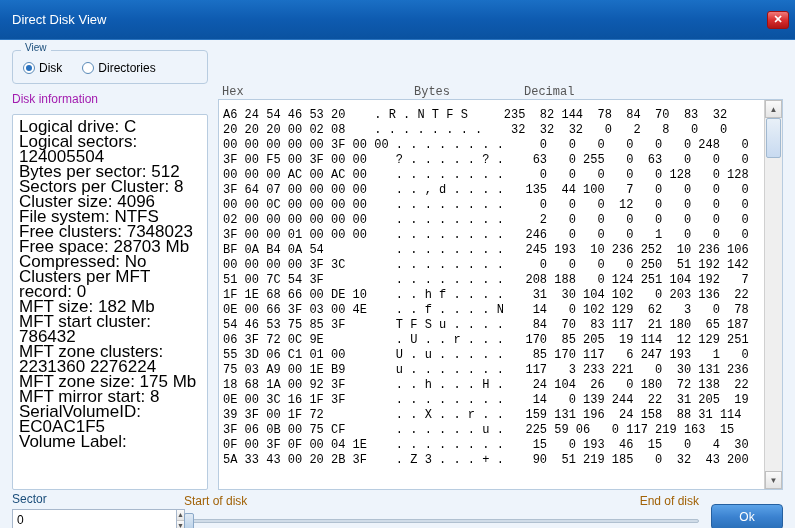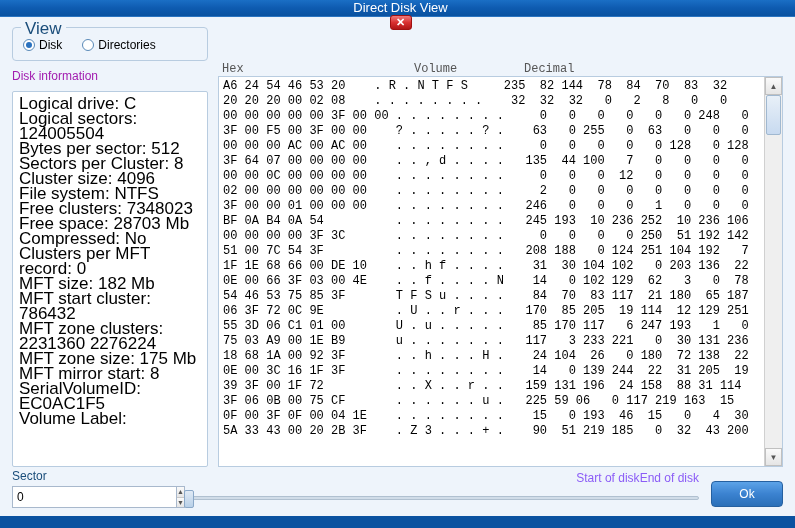--- a/index.html
+++ b/index.html
@@ -1,51 +1,51 @@
 <!DOCTYPE html>
 <html><head>
 <meta charset="utf-8">
 <style>
 * { box-sizing: border-box; margin: 0; padding: 0; }
 body { font-family: "Segoe UI", Tahoma, sans-serif; font-size: 12px; background: #0a52a0; width: 795px; height: 528px; overflow: hidden; }
-.titlebar { height: 16px; background: linear-gradient(to bottom, #1a6fc5, #0e5bb0, #0a52a0); color: #fff; display: flex; align-items: center; padding: 0 6px 0 12px; font-size: 13px; flex-direction: column; }
+.titlebar { height: 39px; background: linear-gradient(to bottom, #1a6fc5, #0e5bb0, #0a52a0); color: #fff; display: flex; align-items: center; padding: 0 6px 0 12px; font-size: 13px; }
 .titlebar .title { flex: 1; }
 .close-btn { width: 22px; height: 18px; background: linear-gradient(to bottom, #f07a7a, #d93030, #b01515); border: 1px solid #a01010; border-radius: 3px; color: #fff; display: flex; align-items: center; justify-content: center; font-size: 11px; cursor: pointer; font-weight: bold; }
 .app-body { background: #eef4fb; height: 500px; padding: 10px 12px 8px 12px; display: flex; flex-direction: column; border-top: 1px solid #2a74c0; }
 .main-row { display: flex; flex: 1; gap: 10px; min-height: 0; }
 .left-col { width: 196px; display: flex; flex-direction: column; gap: 6px; }
 .fieldset { border: 1px solid #b8cce0; border-radius: 4px; padding: 6px 10px 8px 10px; position: relative; }
-.fieldset .legend { position: absolute; top: -9px; left: 8px; background: #eef4fb; padding: 0 4px; font-size: 17px; color: #1a4d7a; }
+.fieldset .legend { position: absolute; top: -9px; left: 8px; background: #eef4fb; padding: 0 4px; font-size: 10px; color: #1a4d7a; }
 .view-opts { display: flex; gap: 20px; align-items: center; margin-top: 4px; }
 .radio { display: flex; align-items: center; gap: 4px; cursor: pointer; }
 .radio-circle { width: 12px; height: 12px; border: 1px solid #5a8ab8; border-radius: 50%; display: flex; align-items: center; justify-content: center; background: #fff; }
 .radio-circle.checked::after { content: ""; width: 6px; height: 6px; background: #2a72bf; border-radius: 50%; }
 .info-panel { flex: 1; background: #fff; border: 1px solid #b8cce0; border-radius: 2px; padding: 4px 6px; font-size: 17px; line-height: 15px; overflow: auto; }
 .info-title { color: #a21caf; font-size: 12px; margin-top: 2px; margin-bottom: 2px; }
 .hex-panel { flex: 1; display: flex; flex-direction: column; min-width: 0; }
 .hex-header { display: flex; font-family: "Consolas", "Courier New", monospace; font-size: 12px; color: #555; padding: 0 4px; margin-top: 35px; }
 .hex-header .col-hex { width: 192px; }
 .hex-header .col-ascii { width: 110px; }
 .hex-body-wrap { flex: 1; border: 1px solid #b8cce0; background: #fff; display: flex; min-height: 0; }
-.hex-body { flex: 1; overflow: auto; padding: 2px 4px; font-family: "Consolas", "Courier New", monospace; font-size: 12px; line-height: 15px; color: #000; white-space: pre; }
+.hex-body { flex: 1; overflow: auto; padding: 8px 4px; font-family: "Consolas", "Courier New", monospace; font-size: 12px; line-height: 15px; color: #000; white-space: pre; }
 .hex-row { display: block; }
 .scrollbar { width: 18px; background: #f0f0f0; border-left: 1px solid #d0d0d0; display: flex; flex-direction: column; }
 .sb-btn { height: 18px; background: linear-gradient(to bottom, #fafafa, #e5e5e5); border: 1px solid #c0c0c0; display: flex; align-items: center; justify-content: center; font-size: 8px; color: #555; cursor: pointer; }
 .sb-track { flex: 1; background: #efefef; position: relative; }
 .sb-thumb { position: absolute; top: 0; left: 1px; right: 1px; height: 40px; background: linear-gradient(to bottom, #e8f0f8, #c8daf0); border: 1px solid #a0b8d0; border-radius: 2px; }
 .bottom-row { display: flex; align-items: flex-end; gap: 12px; margin-top: 2px; }
 .sector-group { width: 160px; }
 .sector-group label { display: block; font-size: 12px; color: #1a4d7a; margin-bottom: 3px; }
 .sector-input-wrap { display: flex; }
 .sector-input { flex: 1; height: 22px; border: 1px solid #a8b8cc; padding: 0 4px; font-size: 12px; }
 .spinner { width: 18px; display: flex; flex-direction: column; border: 1px solid #a8b8cc; border-left: none; }
 .spin-btn { flex: 1; background: linear-gradient(to bottom, #fafafa, #e5e5e5); display: flex; align-items: center; justify-content: center; font-size: 7px; color: #555; cursor: pointer; }
 .spin-btn:first-child { border-bottom: 1px solid #c8c8c8; }
 .slider-group { flex: 1; }
-.slider-labels { display: flex; justify-content: flex-end; font-size: 12px; color: #8b5cf6; margin-bottom: 3px; }
+.slider-labels { display: flex; justify-content: space-between; font-size: 12px; color: #a16207; margin-bottom: 3px; }
 .slider-track { height: 20px; position: relative; display: flex; align-items: center; }
 .slider-rail { height: 4px; width: 100%; background: #d0dce8; border: 1px solid #b0c0d0; border-radius: 2px; }
 .slider-thumb { position: absolute; left: 0; top: 2px; width: 10px; height: 18px; background: linear-gradient(to bottom, #e0eaf5, #b8d0e8); border: 1px solid #8aa8c8; border-radius: 2px; cursor: pointer; }
 .btn-group { display: flex; gap: 10px; padding-bottom: 1px; }
 .btn { width: 72px; height: 26px; background: linear-gradient(to bottom, #5ca3e8, #3b82d0, #2a6fb8); color: #fff; border: 1px solid #2560a0; border-radius: 4px; font-size: 12px; cursor: pointer; display: flex; align-items: center; justify-content: center; }
 </style>
 </head>
 <body>
 
 <div class="titlebar">
@@ -90,21 +90,21 @@
           <div>MFT zone size: 175 Mb</div>
           <div>MFT mirror start: 8</div>
           <div>SerialVolumeID: EC0AC1F5</div>
           <div>Volume Label:</div>
         </div>
     </div>
 
     <div class="hex-panel">
       <div class="hex-header">
         <span class="col-hex">Hex</span>
-        <span class="col-ascii">Volume</span>
+        <span class="col-ascii">Bytes</span>
         <span>Decimal</span>
       </div>
       <div class="hex-body-wrap">
         <div class="hex-body" id="hex-rows"><span class="hex-row">A6 24 54 46 53 20    . R . N T F S     235  82 144  78  84  70  83  32</span><span class="hex-row">20 20 20 00 02 08    . . . . . . . .    32  32  32   0   2   8   0   0</span><span class="hex-row">00 00 00 00 00 3F 00 00 . . . . . . . .     0   0   0   0   0   0 248   0</span><span class="hex-row">3F 00 F5 00 3F 00 00    ? . . . . . ? .    63   0 255   0  63   0   0   0</span><span class="hex-row">00 00 00 AC 00 AC 00    . . . . . . . .     0   0   0   0   0 128   0 128</span><span class="hex-row">3F 64 07 00 00 00 00    . . , d . . . .   135  44 100   7   0   0   0   0</span><span class="hex-row">00 00 0C 00 00 00 00    . . . . . . . .     0   0   0  12   0   0   0   0</span><span class="hex-row">02 00 00 00 00 00 00    . . . . . . . .     2   0   0   0   0   0   0   0</span><span class="hex-row">3F 00 00 01 00 00 00    . . . . . . . .   246   0   0   0   1   0   0   0</span><span class="hex-row">BF 0A B4 0A 54          . . . . . . . .   245 193  10 236 252  10 236 106</span><span class="hex-row">00 00 00 00 3F 3C       . . . . . . . .     0   0   0   0 250  51 192 142</span><span class="hex-row">51 00 7C 54 3F          . . . . . . . .   208 188   0 124 251 104 192   7</span><span class="hex-row">1F 1E 68 66 00 DE 10    . . h f . . . .    31  30 104 102   0 203 136  22</span><span class="hex-row">0E 00 66 3F 03 00 4E    . . f . . . . N    14   0 102 129  62   3   0  78</span><span class="hex-row">54 46 53 75 85 3F       T F S u . . . .    84  70  83 117  21 180  65 187</span><span class="hex-row">06 3F 72 0C 9E          . U . . r . . .   170  85 205  19 114  12 129 251</span><span class="hex-row">55 3D 06 C1 01 00       U . u . . . . .    85 170 117   6 247 193   1   0</span><span class="hex-row">75 03 A9 00 1E B9       u . . . . . . .   117   3 233 221   0  30 131 236</span><span class="hex-row">18 68 1A 00 92 3F       . . h . . . H .    24 104  26   0 180  72 138  22</span><span class="hex-row">0E 00 3C 16 1F 3F       . . . . . . . .    14   0 139 244  22  31 205  19</span><span class="hex-row">39 3F 00 1F 72          . . X . . r . .   159 131 196  24 158  88 31 114</span><span class="hex-row">3F 06 0B 00 75 CF       . . . . . . u .   225 59 06   0 117 219 163  15</span><span class="hex-row">0F 00 3F 0F 00 04 1E    . . . . . . . .    15   0 193  46  15   0   4  30</span><span class="hex-row">5A 33 43 00 20 2B 3F    . Z 3 . . . + .    90  51 219 185   0  32  43 200</span></div>
         <div class="scrollbar">
           <div class="sb-btn">
               <span>▲</span>
             </div>
           <div class="sb-track">
             <div class="sb-thumb"></div>

